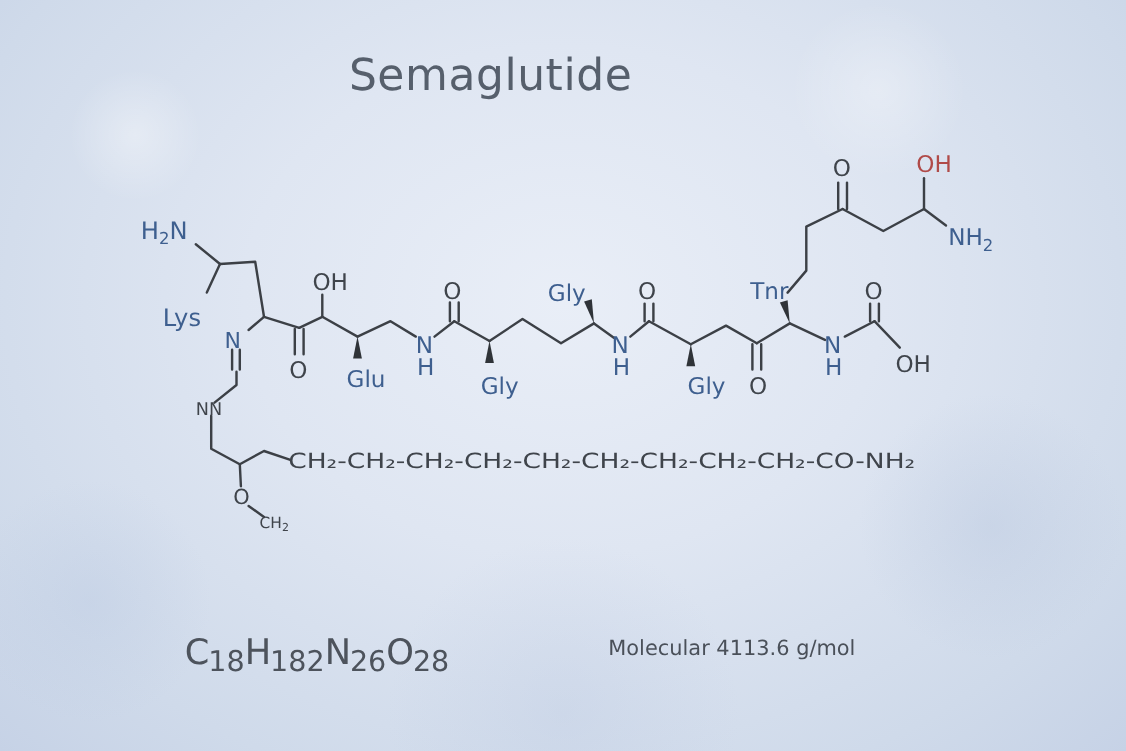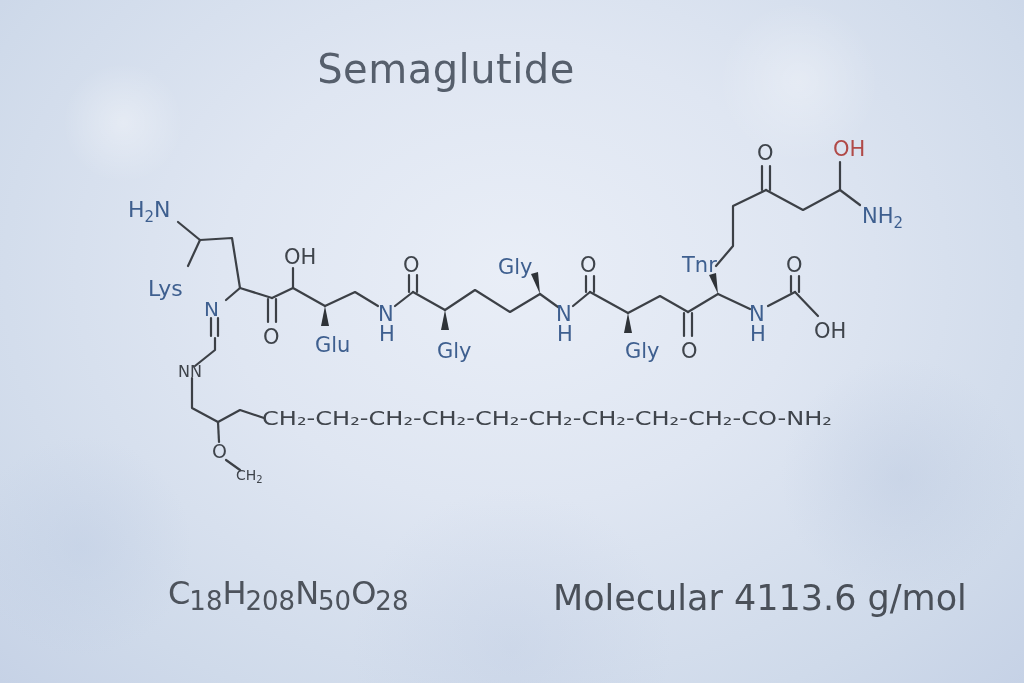--- a/index.html
+++ b/index.html
@@ -25,21 +25,21 @@
   svg.mol { position:absolute; left:0; top:0; }
   .bond { stroke:#3c4046; stroke-width:2.2; fill:none; stroke-linecap:round; stroke-linejoin:round; }
   .lbl-blue { fill:#3e5f8f; font-family:"DejaVu Sans", sans-serif; }
   .lbl-dark { fill:#3f444b; font-family:"DejaVu Sans", sans-serif; }
   .lbl-red  { fill:#b04a48; font-family:"DejaVu Sans", sans-serif; }
   .formula {
     position:absolute; left:168px; top:574px; font-size:32px; color:#4d535c; letter-spacing:-1px;
   }
   .formula sub { font-size:26px; vertical-align:-6px; letter-spacing:0; }
   .mw {
-    position:absolute; left:553px; top:578px; font-size:35px; color:#4a5059;
+    position:absolute; left:553px; top:578px; font-size:19px; color:#4a5059;
   }
 </style>
 </head>
 <body>
 
 <div class="noise"></div>
 
 <div class="title">Semaglutide</div>
 
 <svg class="mol" width="1024" height="683" viewBox="0 0 1024 683">
@@ -131,15 +131,15 @@
     <text class="lbl-red" x="833" y="156" font-size="21">OH</text>
     <text class="lbl-blue" x="862" y="223" font-size="21"><tspan>NH</tspan><tspan font-size="15" dy="5">2</tspan></text>
 
     <text class="lbl-dark" x="212" y="458" font-size="19">O</text>
     <text class="lbl-dark" x="236" y="480" font-size="14"><tspan>CH</tspan><tspan font-size="10" dy="3">2</tspan></text>
 
     <text class="lbl-dark" x="262" y="425" font-size="19" textLength="570" lengthAdjust="spacingAndGlyphs">CH₂-CH₂-CH₂-CH₂-CH₂-CH₂-CH₂-CH₂-CH₂-CO-NH₂</text>
   </g>
 </svg>
 
-<div class="formula"><span>C</span><sub>18</sub><span>H</span><sub>208</sub><span>N</span><sub>50</sub><span>O</span><sub>28</sub></div>
+<div class="formula"><span>C</span><sub>18</sub><span>H</span><sub>182</sub><span>N</span><sub>26</sub><span>O</span><sub>28</sub></div>
 
 <div class="mw">Molecular 4113.6 g/mol</div>
 
 </body></html>

